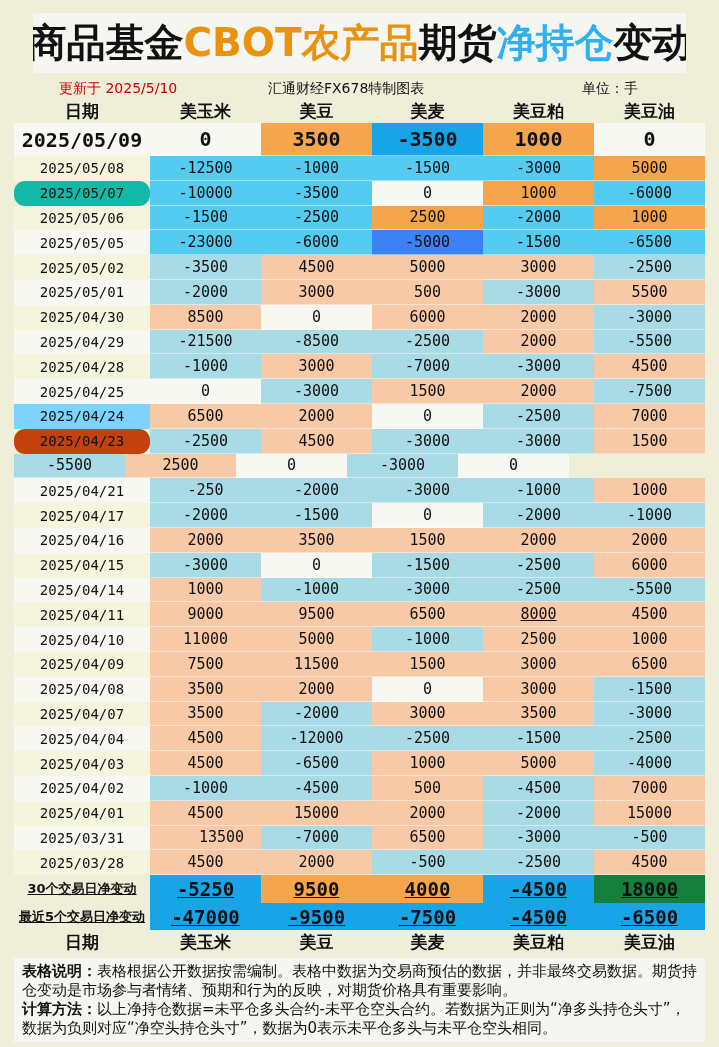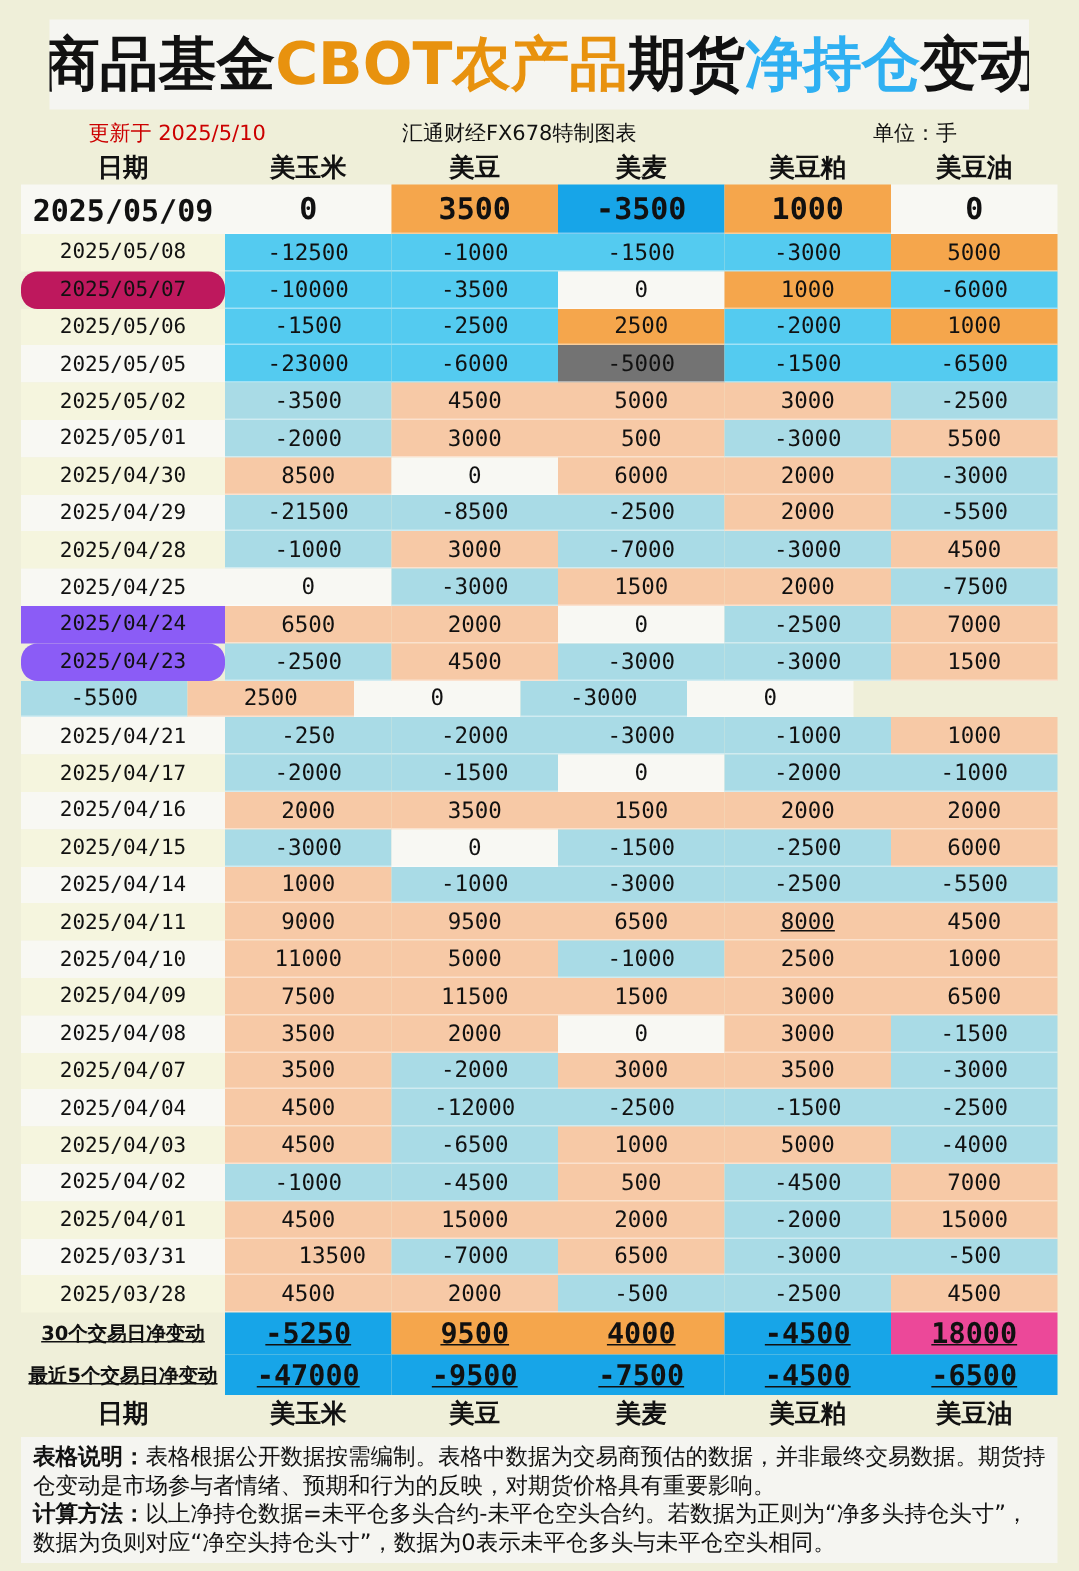--- a/index.html
+++ b/index.html
@@ -104,40 +104,40 @@
       </div>
       <div class="trow">
         <div class="dcell" style="background: rgb(245, 245, 222);">2025/05/08</div>
         <div class="vcell" style="background: rgb(84, 203, 240);">-12500</div>
         <div class="vcell" style="background: rgb(84, 203, 240);">-1000</div>
         <div class="vcell" style="background: rgb(84, 203, 240);">-1500</div>
         <div class="vcell" style="background: rgb(84, 203, 240);">-3000</div>
         <div class="vcell" style="background: rgb(245, 166, 76);">5000</div>
       </div>
       <div class="trow">
-        <div class="dcell" style="background: #be185d; border-radius: 11px;">2025/05/07</div>
+        <div class="dcell" style="background: #14b8a6; border-radius: 11px;">2025/05/07</div>
         <div class="vcell" style="background: rgb(84, 203, 240);">-10000</div>
         <div class="vcell" style="background: rgb(84, 203, 240);">-3500</div>
         <div class="vcell" style="background: rgb(248, 248, 243);">0</div>
         <div class="vcell" style="background: rgb(245, 166, 76);">1000</div>
         <div class="vcell" style="background: rgb(84, 203, 240);">-6000</div>
       </div>
       <div class="trow">
         <div class="dcell" style="background: rgb(245, 245, 222);">2025/05/06</div>
         <div class="vcell" style="background: rgb(84, 203, 240);">-1500</div>
         <div class="vcell" style="background: rgb(84, 203, 240);">-2500</div>
         <div class="vcell" style="background: rgb(245, 166, 76);">2500</div>
         <div class="vcell" style="background: rgb(84, 203, 240);">-2000</div>
         <div class="vcell" style="background: rgb(245, 166, 76);">1000</div>
       </div>
       <div class="trow">
         <div class="dcell" style="background: rgb(248, 248, 243);">2025/05/05</div>
         <div class="vcell" style="background: rgb(84, 203, 240);">-23000</div>
         <div class="vcell" style="background: rgb(84, 203, 240);">-6000</div>
-        <div class="vcell" style="background: #737373;">-5000</div>
+        <div class="vcell" style="background: #3b82f6;">-5000</div>
         <div class="vcell" style="background: rgb(84, 203, 240);">-1500</div>
         <div class="vcell" style="background: rgb(84, 203, 240);">-6500</div>
       </div>
       <div class="trow">
         <div class="dcell" style="background: rgb(245, 245, 222);">2025/05/02</div>
         <div class="vcell" style="background: rgb(169, 219, 230);">-3500</div>
         <div class="vcell" style="background: rgb(247, 201, 166);">4500</div>
         <div class="vcell" style="background: rgb(247, 201, 166);">5000</div>
         <div class="vcell" style="background: rgb(247, 201, 166);">3000</div>
         <div class="vcell" style="background: rgb(169, 219, 230);">-2500</div>
@@ -176,29 +176,29 @@
       </div>
       <div class="trow">
         <div class="dcell" style="background: rgb(248, 248, 243);">2025/04/25</div>
         <div class="vcell" style="background: rgb(248, 248, 243);">0</div>
         <div class="vcell" style="background: rgb(169, 219, 230);">-3000</div>
         <div class="vcell" style="background: rgb(247, 201, 166);">1500</div>
         <div class="vcell" style="background: rgb(247, 201, 166);">2000</div>
         <div class="vcell" style="background: rgb(169, 219, 230);">-7500</div>
       </div>
       <div class="trow">
-        <div class="dcell" style="background: #8b5cf6;">2025/04/24</div>
+        <div class="dcell" style="background: #7dd3fc;">2025/04/24</div>
         <div class="vcell" style="background: rgb(247, 201, 166);">6500</div>
         <div class="vcell" style="background: rgb(247, 201, 166);">2000</div>
         <div class="vcell" style="background: rgb(248, 248, 243);">0</div>
         <div class="vcell" style="background: rgb(169, 219, 230);">-2500</div>
         <div class="vcell" style="background: rgb(247, 201, 166);">7000</div>
       </div>
       <div class="trow">
-        <div class="dcell" style="background: #8b5cf6; border-radius: 11px;">2025/04/23</div>
+        <div class="dcell" style="background: #c2410c; border-radius: 11px;">2025/04/23</div>
         <div class="vcell" style="background: rgb(169, 219, 230);">-2500</div>
         <div class="vcell" style="background: rgb(247, 201, 166);">4500</div>
         <div class="vcell" style="background: rgb(169, 219, 230);">-3000</div>
         <div class="vcell" style="background: rgb(169, 219, 230);">-3000</div>
         <div class="vcell" style="background: rgb(247, 201, 166);">1500</div>
       </div>
       <div class="trow">
         <div class="vcell" style="background: rgb(169, 219, 230);">-5500</div>
         <div class="vcell" style="background: rgb(247, 201, 166);">2500</div>
         <div class="vcell" style="background: rgb(248, 248, 243);">0</div>
@@ -335,21 +335,21 @@
       </div>
     </div>
 
   <div id="tsummary">
       <div class="srow s1">
         <div class="slabel">30个交易日净变动</div>
         <div class="svalue" style="background: rgb(23, 165, 232);">-5250</div>
         <div class="svalue" style="background: rgb(245, 166, 76);">9500</div>
         <div class="svalue" style="background: rgb(245, 166, 76);">4000</div>
         <div class="svalue" style="background: rgb(23, 165, 232);">-4500</div>
-        <div class="svalue" style="background: #ec4899;">18000</div>
+        <div class="svalue" style="background: #15803d;">18000</div>
       </div>
       <div class="srow s2">
         <div class="slabel">最近5个交易日净变动</div>
         <div class="svalue" style="background: rgb(23, 165, 232);">-47000</div>
         <div class="svalue" style="background: rgb(23, 165, 232);">-9500</div>
         <div class="svalue" style="background: rgb(23, 165, 232);">-7500</div>
         <div class="svalue" style="background: rgb(23, 165, 232);">-4500</div>
         <div class="svalue" style="background: rgb(23, 165, 232);">-6500</div>
       </div>
     </div>

